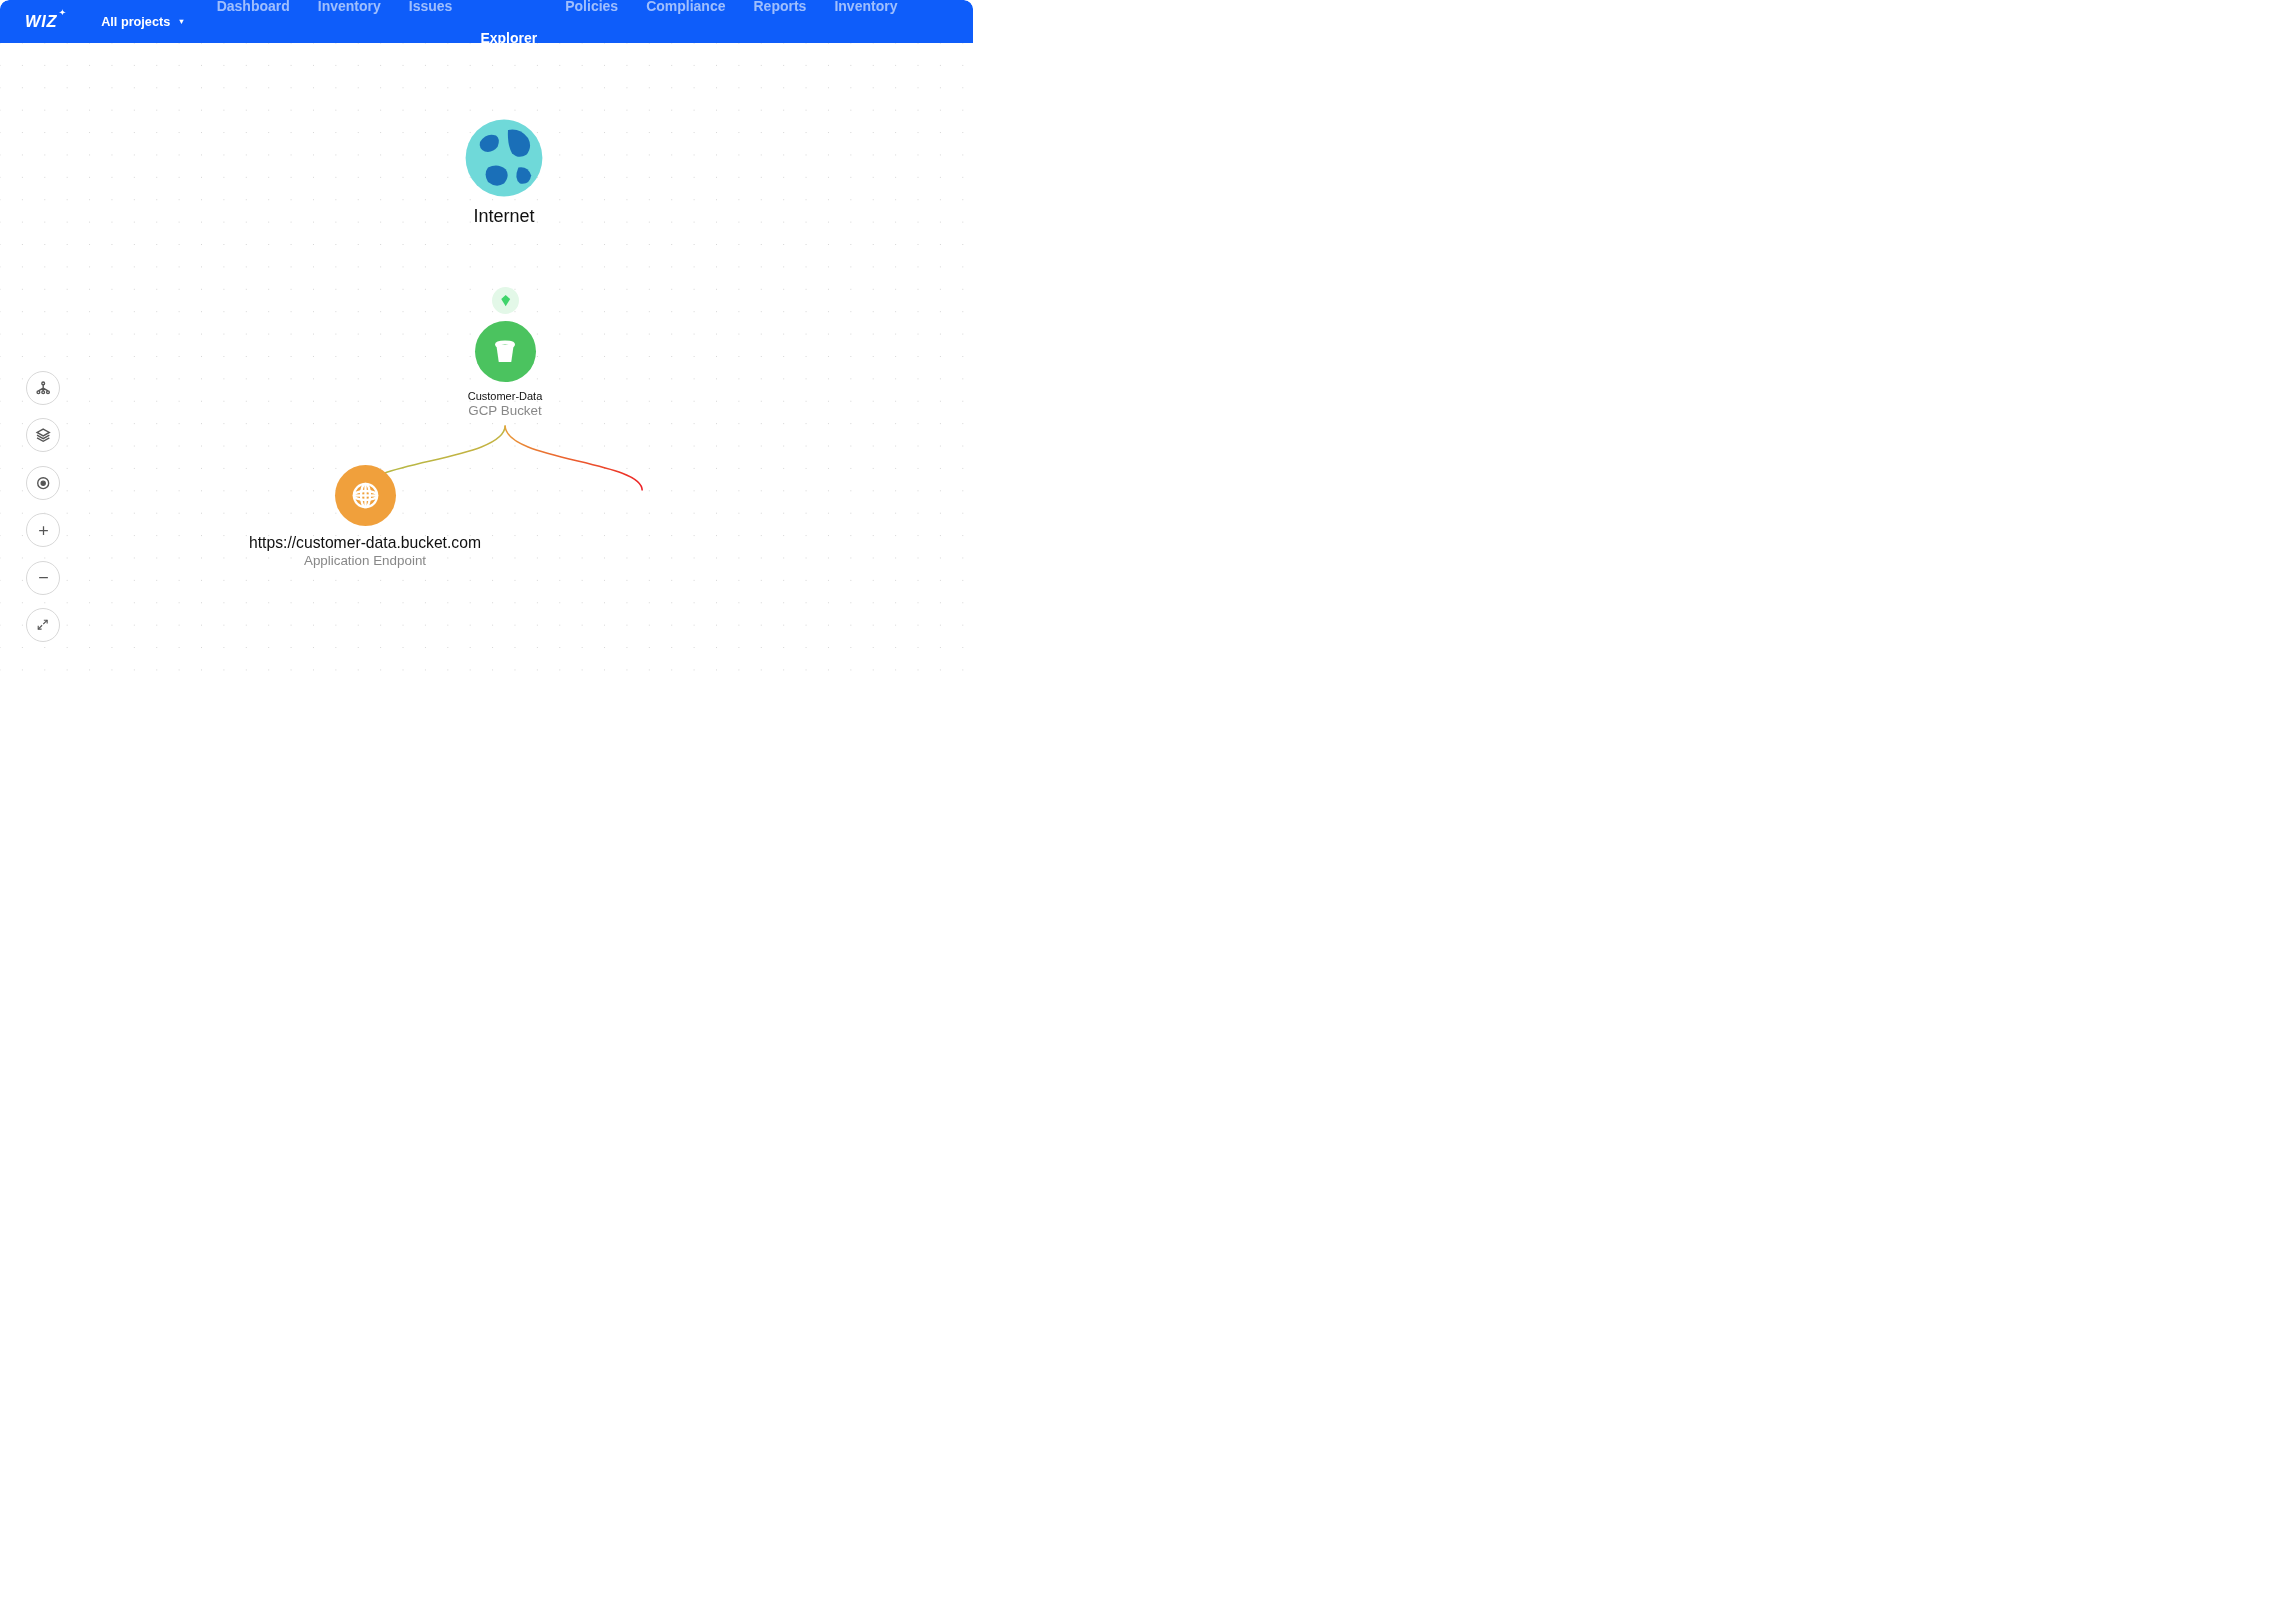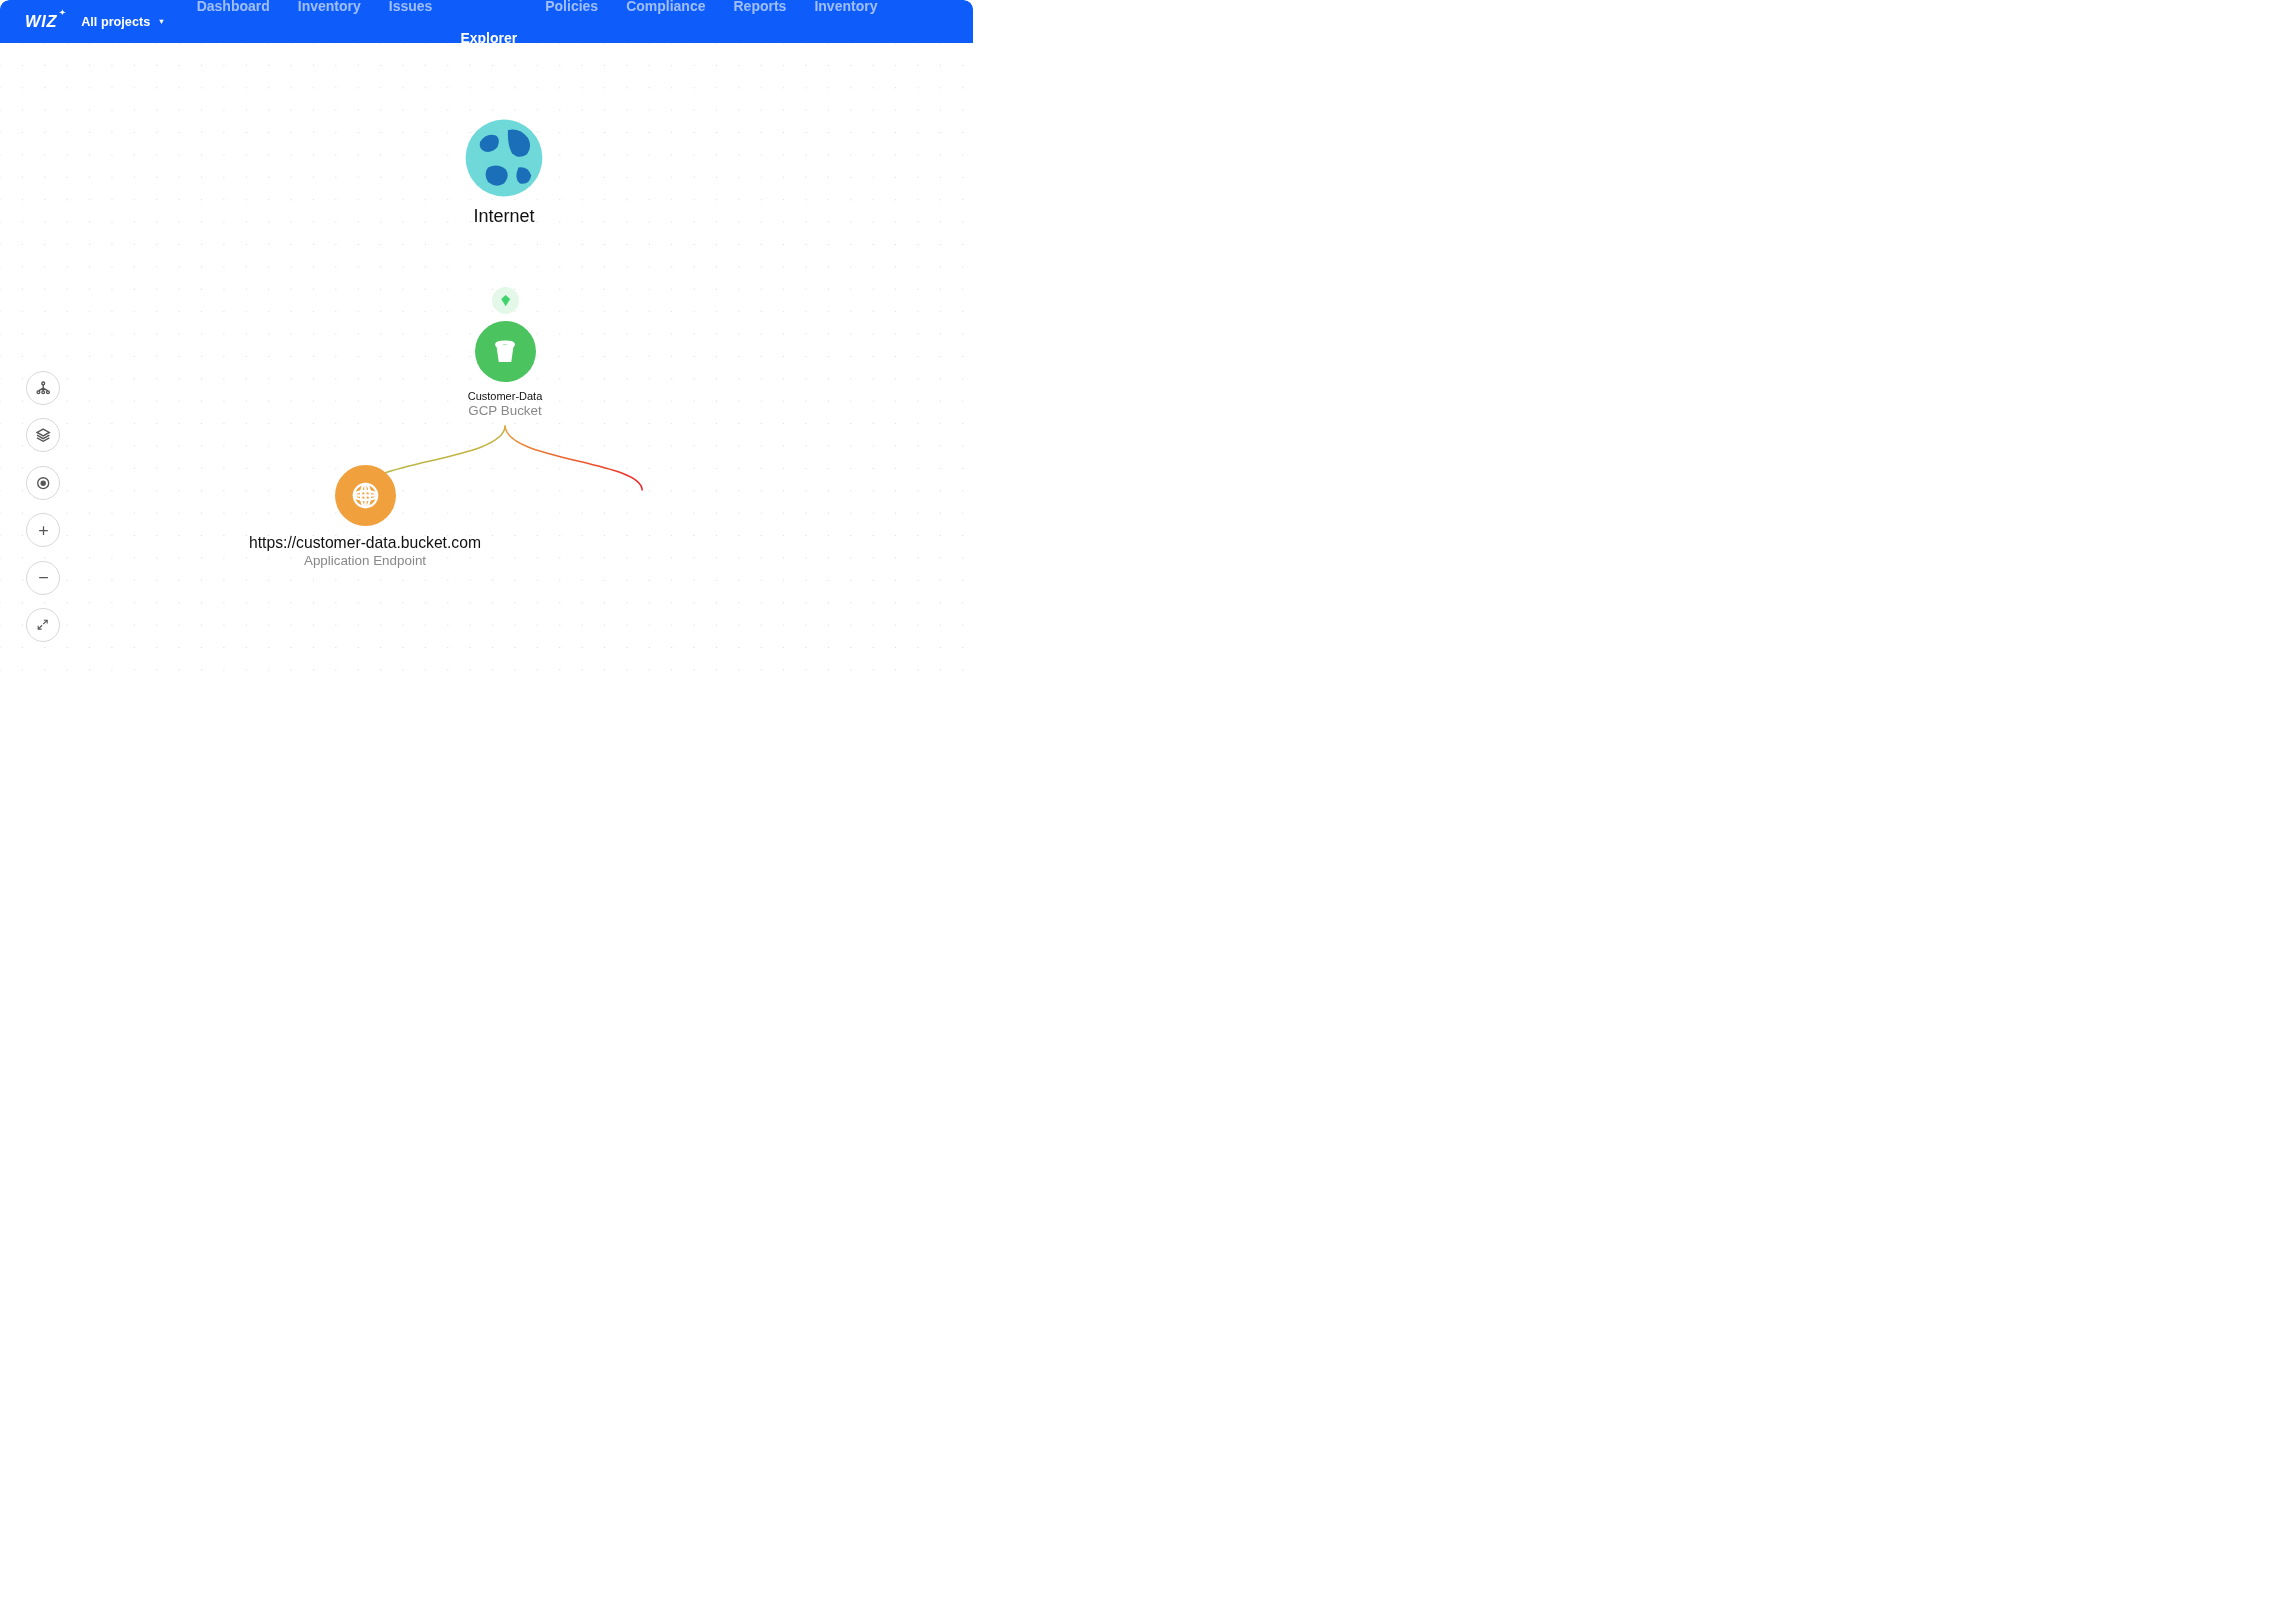--- a/index.html
+++ b/index.html
@@ -38,20 +38,21 @@
   font-style: normal;
 }
 .project-selector {
   color: #fff;
   font-weight: 700;
   font-size: 12.7px;
   display: flex;
   align-items: center;
   gap: 7.5px;
   cursor: pointer;
+  margin-left: 20px;
 }
 .project-selector .chev {
   font-size: 7.5px;
 }
 .nav-links {
   display: flex;
   gap: 28px;
   margin-left: 7.5px;
 }
 .nav-link {

